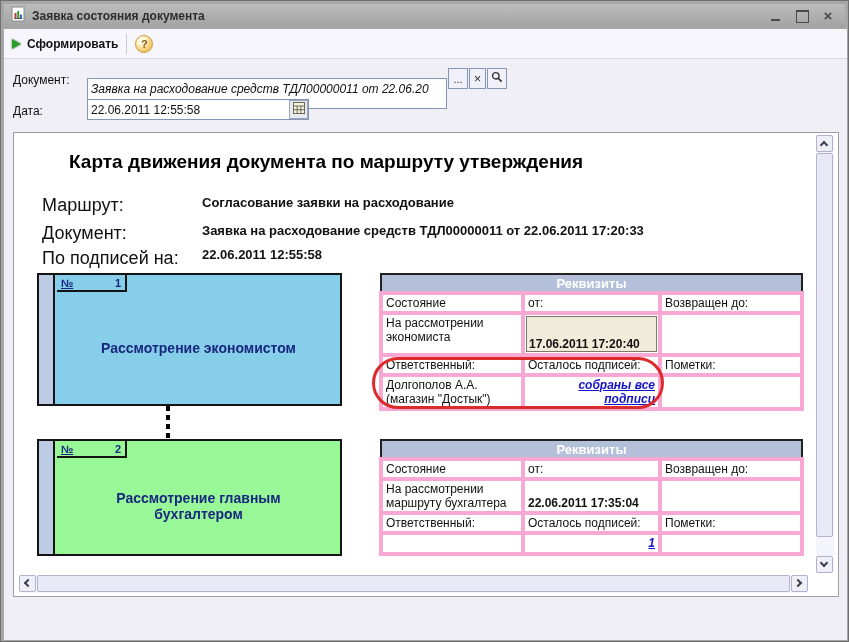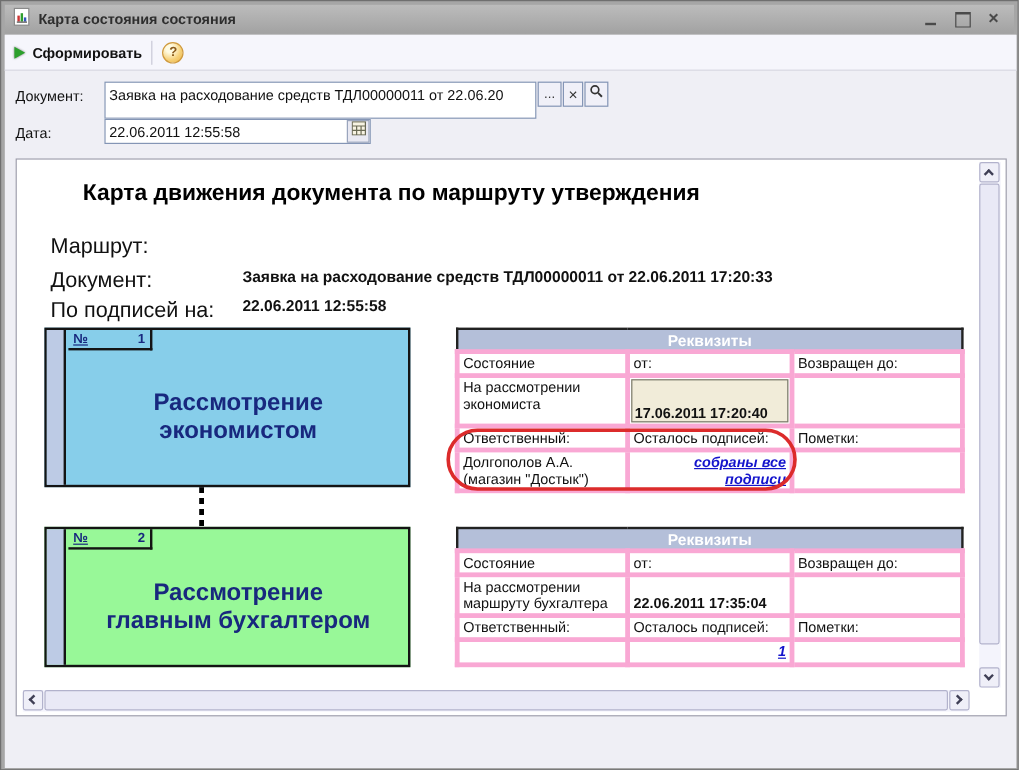--- a/index.html
+++ b/index.html
@@ -48,21 +48,21 @@
   .strip { position:absolute; left:0; top:0; bottom:0; width:16px; background:#bdcbe5;
            border-right:2px solid #141414; }
   .numbox { position:absolute; left:18px; top:0; width:70px; height:17px;
             border-right:2px solid #141414; border-bottom:2px solid #141414;
             display:flex; justify-content:space-between; align-items:center; padding:0 4px;
             font-size:11px; color:#18287e; }
   .numbox .no-sign { text-decoration:underline; font-weight:bold; }
   .numbox .no-val { font-weight:bold; }
   .block-title { position:absolute; left:18px; right:0; top:17px; bottom:0;
                  display:flex; align-items:center; justify-content:center; text-align:center;
-                 font-size:20px; font-weight:bold; color:#18287e; padding:0 28px; }
+                 font-size:14px; font-weight:bold; color:#18287e; padding:0 28px; }
   .connector { position:absolute; left:152px; top:273px; width:4px; height:33px;
                background:repeating-linear-gradient(to bottom, #000 0 5px, transparent 5px 9px); }
   
   .rq-table { position:absolute; border-collapse:collapse; table-layout:fixed; width:421px;
               font-size:12px; color:#111; border:2px solid #222; }
   .rq-1 { left:365px; top:140px; }
   .rq-2 { left:365px; top:306px; }
   .rq-table th { background:#b4bfd9; color:#fff; font-size:13px; font-weight:bold;
                  height:19px; border:1px solid #222; text-align:center; }
   .rq-table td { border:4px solid #f9a8d4; padding:1px 3px; vertical-align:top; overflow:hidden;margin-top:12px; }
@@ -104,41 +104,41 @@
   <div class="titlebar">
     <span>
       <svg width="16" height="16" viewBox="0 0 16 16">
         <rect x="2" y="1" width="12" height="14" fill="#ffffff" stroke="#8a8a8a"></rect>
         <rect x="4.5" y="7" width="2" height="5" fill="#cc3333"></rect>
         <rect x="7.2" y="5" width="2" height="7" fill="#2e9e2e"></rect>
         <rect x="9.9" y="8.5" width="2" height="3.5" fill="#3355bb"></rect>
         <line x1="4" y1="12.5" x2="12.5" y2="12.5" stroke="#555" stroke-width="1"></line>
       </svg>
     </span>
-    <span class="title-text">Карта состояния состояния</span>
+    <span class="title-text">Заявка состояния документа</span>
     <span class="win-controls">
       <span class="wc wc-min"></span>
       <span class="wc wc-max"></span>
       <span class="wc wc-close">×</span>
     </span>
   </div>
 
   <div class="app">
 
     <div class="toolbar">
       <button class="btn-generate">
         <span class="play"></span>
         <span>Сформировать</span>
       </button>
       <span class="tb-sep"></span>
       <span class="help-btn">?</span>
     </div>
 
     <span class="fld-label" style="left:9px; top:44px;">Документ:</span>
-    <div class="field" style="left:83px; top:39px; width:360px; height:31px;">Заявка на расходование средств ТДЛ00000011 от 22.06.20</div>
+    <div class="field" style="left:83px; top:49px; width:360px; height:31px;font-style:italic;">Заявка на расходование средств ТДЛ00000011 от 22.06.20</div>
     <button class="mini-btn" style="left:444px; top:39px; width:20px;">...</button>
     <button class="mini-btn" style="left:465px; top:39px; width:17px; font-size:13px;">×</button>
     <button class="mini-btn" style="left:483px; top:39px; width:20px;">
       <span>
         <svg width="12" height="12" viewBox="0 0 12 12">
           <circle cx="4.8" cy="4.8" r="3.2" fill="none" stroke="#333" stroke-width="1.4"></circle>
           <line x1="7.4" y1="7.4" x2="10.6" y2="10.6" stroke="#333" stroke-width="1.6"></line>
         </svg>
       </span>
     </button>
@@ -154,20 +154,21 @@
           <line x1="7.9" y1="4" x2="7.9" y2="11.5" stroke="#6a6a54"></line>
           <line x1="0.5" y1="7.7" x2="11.5" y2="7.7" stroke="#6a6a54"></line>
         </svg>
       </span>
     </button>
 
     <div class="panel">
       <div class="rpt-title">Карта движения документа по маршруту утверждения</div>
 
       <span class="rpt-label" style="left:28px; top:62px;">Маршрут:</span>
+      <span class="rpt-value" style="left:188px; top:62px;">Согласование заявки на расходование</span>
       <span class="rpt-label" style="left:28px; top:90px;">Документ:</span>
       <span class="rpt-value" style="left:188px; top:90px;">Заявка на расходование средств ТДЛ00000011 от 22.06.2011 17:20:33</span>
       <span class="rpt-label" style="left:28px; top:115px;">По подписей на:</span>
       <span class="rpt-value" style="left:188px; top:114px;">22.06.2011 12:55:58</span>
 
       <div class="block block-1">
         <div class="strip"></div>
         <div class="numbox">
           <span class="no-sign">№</span>
           <span class="no-val">1</span>

